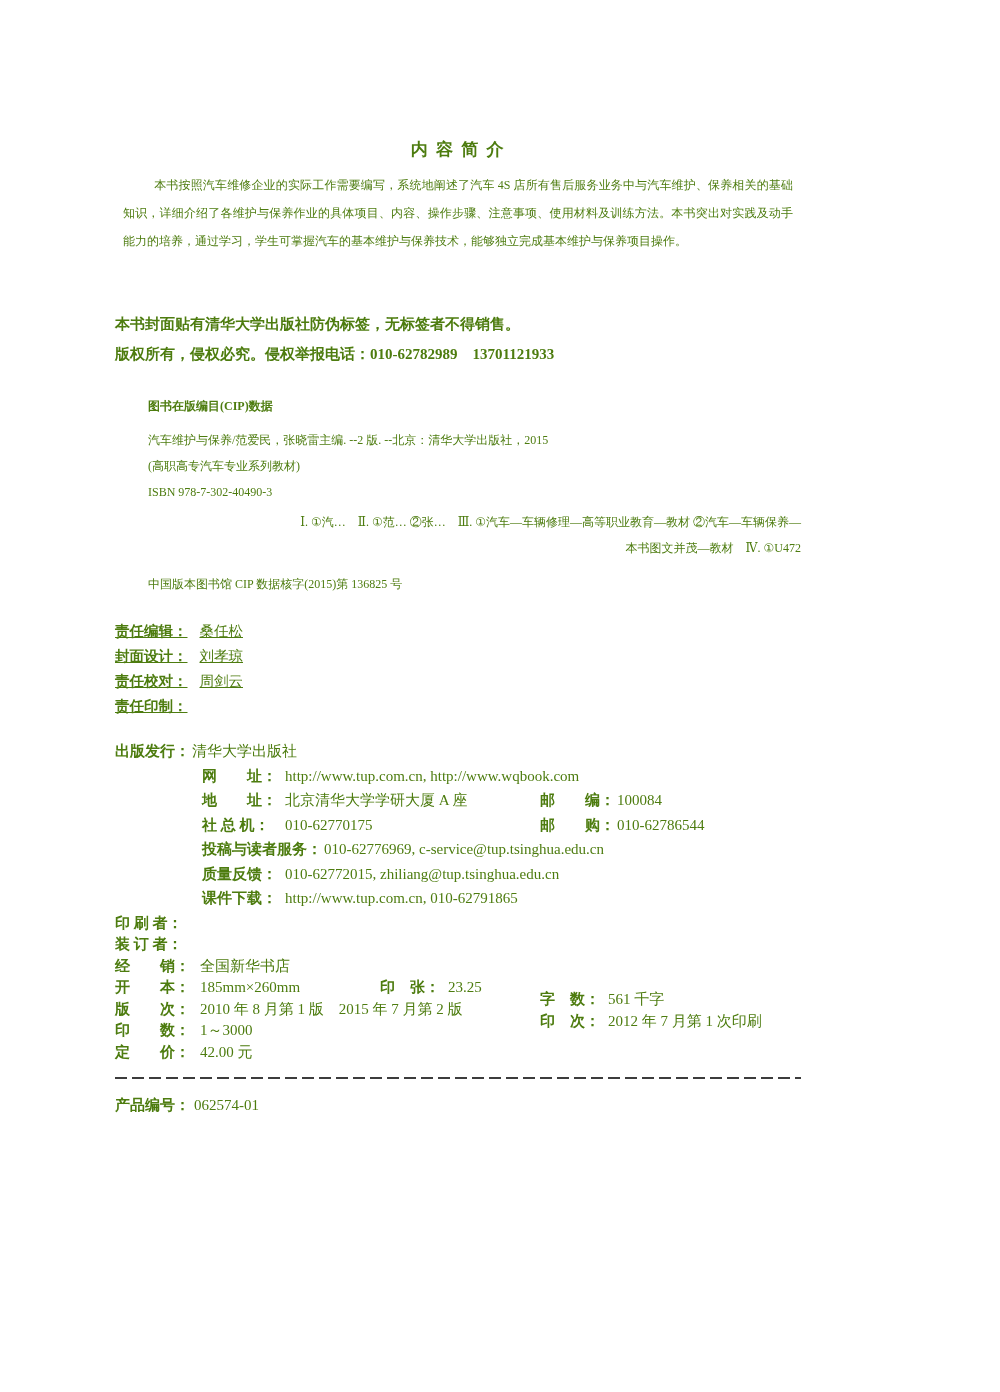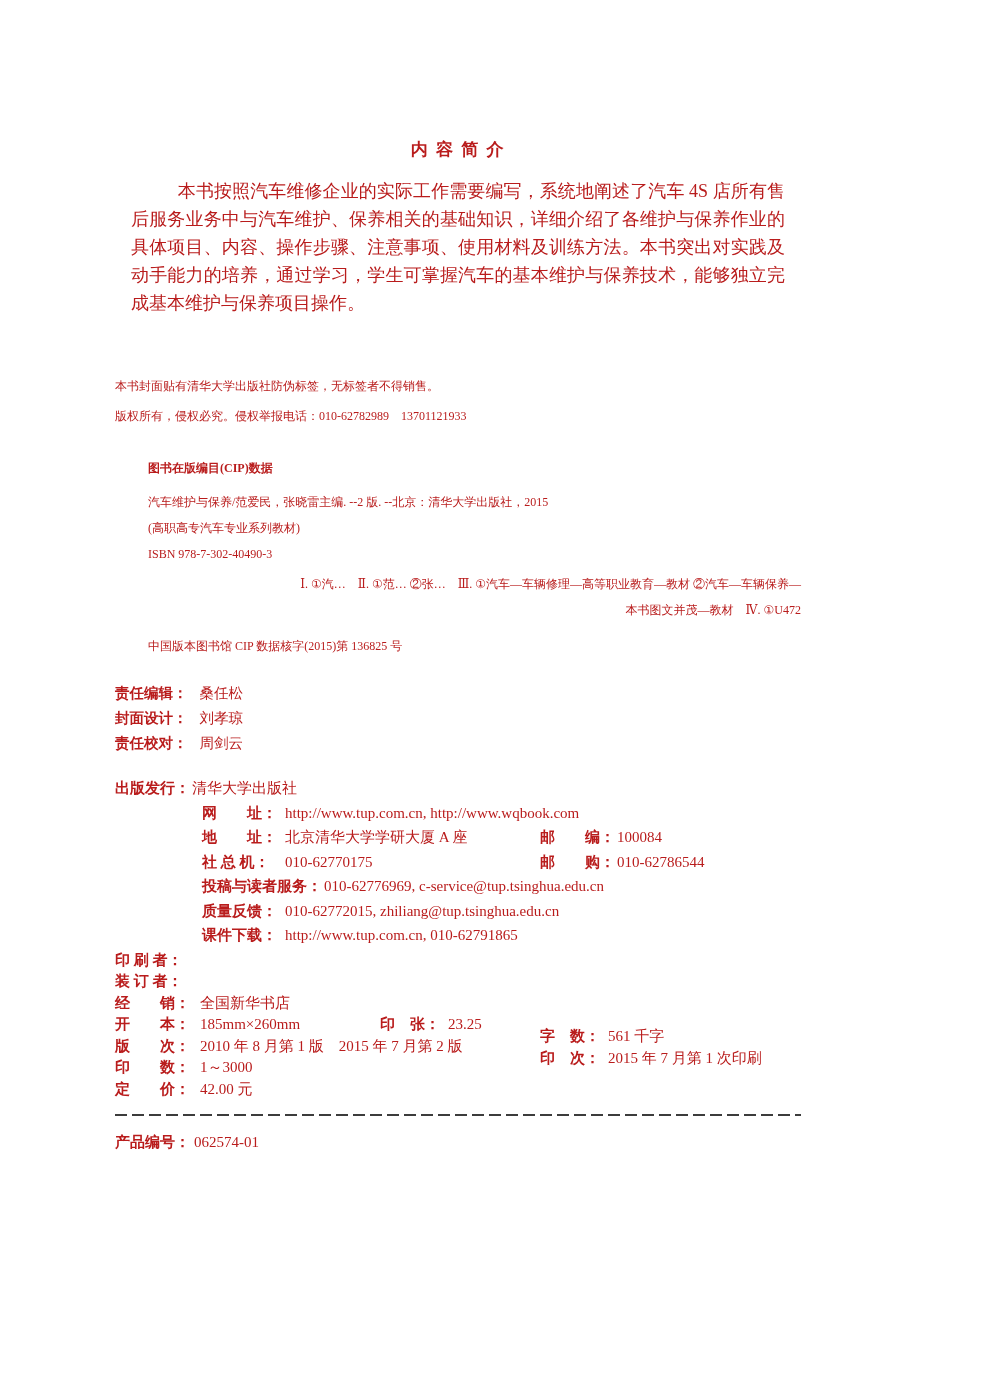--- a/index.html
+++ b/index.html
@@ -3,58 +3,58 @@
 <meta charset="utf-8">
 <style>
   html,body { margin:0; padding:0; background:#ffffff; }
   .page {
     position: relative;
     width: 916px;
     height: 1392px;
     box-sizing: border-box;
     padding: 138px 115px 0 115px;
     background: #ffffff;
-    color: #b91c1c;
+    color: #4d7c0f;
     font-family: "Liberation Serif", "DejaVu Serif", serif;
   }
   .intro-title {
     margin: 0 0 10px 0;
     font-size: 17px;
     font-weight: bold;
     text-align: center;
     letter-spacing: 2px;
   }
   p.intro {
-    margin: 16px;
-    font-size: 18px;
+    margin: 8px;
+    font-size: 12px;
     line-height: 28px;
     text-align: justify;
     text-indent: 2.6em;
   }
   .notice {
     margin-top: 54px;
-    font-size: 12px;
-    font-weight: normal;
+    font-size: 15px;
+    font-weight: bold;
     line-height: 30px;
   }
   .cip { font-size: 12px; }
   .cip-header {
     margin-top: 24px;
     padding-left: 33px;
     font-weight: bold;
     line-height: 26px;
   }
   .cip-body { margin-top: 8px; }
   .cip-body .line { padding-left: 33px; line-height: 26px; }
   .cip-class { margin-top: 4px; text-align: right; }
   .cip-class .l1 { padding-left: 30px; line-height: 26px; }
   .cip-class .l2 { padding-left: 0; line-height: 26px; }
   .cip-record { margin-top: 10px; padding-left: 33px; line-height: 26px; }
   .credits { margin-top: 22px; font-size: 14.5px; }
-  .credits .row { line-height: 25px; }
+  .credits .row { line-height: 25px; text-decoration: underline; }
   .credits .lbl { font-weight: bold; margin-right: 12px; }
   .pub { margin-top: 20px; font-size: 15px; }
   .pub .row { position: relative; line-height: 24.5px; }
   .pub .row.inner { padding-left: 87px; }
   .pub .lbl { font-weight: bold; }
   .pub .lbl.w4 { display: inline-block; min-width: 81px; }
   .pub .val { margin-left: 2px; }
   .pub .col2 { position: absolute; left: 425px; top: 0; white-space: nowrap; }
   .prod { margin-top: 2px; font-size: 15px; }
   .prod .row { position: relative; line-height: 21.5px; }
@@ -102,20 +102,23 @@
   <div class="credits">
     <div class="row">
       <span class="lbl">责任编辑：</span><span>桑任松</span>
     </div>
     <div class="row">
       <span class="lbl">封面设计：</span><span>刘孝琼</span>
     </div>
     <div class="row">
       <span class="lbl">责任校对：</span><span>周剑云</span>
     </div>
+    <div class="row">
+      <span class="lbl">责任印制：</span><span></span>
+    </div>
   </div>
 
   <div class="pub">
     <div class="row">
       <span class="lbl">出版发行：</span><span class="val">清华大学出版社</span>
     </div>
     <div class="row inner">
       <span class="lbl w4">网　　址：</span><span class="val">http://www.tup.com.cn, http://www.wqbook.com</span>
     </div>
     <div class="row inner">
@@ -147,21 +150,21 @@
     <div class="row">
       <span class="lbl">经　　销：</span><span>全国新华书店</span>
     </div>
     <div class="row">
       <span class="lbl">开　　本：</span><span>185mm×260mm</span>
       <span class="col2"><span class="lbl">印　张：</span><span>23.25</span></span>
       <span class="col3"><span class="lbl">字　数：</span><span>561 千字</span></span>
     </div>
     <div class="row">
       <span class="lbl">版　　次：</span><span>2010 年 8 月第 1 版　2015 年 7 月第 2 版</span>
-      <span class="col3"><span class="lbl">印　次：</span><span>2015 年 7 月第 1 次印刷</span></span>
+      <span class="col3"><span class="lbl">印　次：</span><span>2012 年 7 月第 1 次印刷</span></span>
     </div>
     <div class="row">
       <span class="lbl">印　　数：</span><span>1～3000</span>
     </div>
     <div class="row">
       <span class="lbl">定　　价：</span><span>42.00 元</span>
     </div>
   </div>
 
   <div class="sep"></div>

